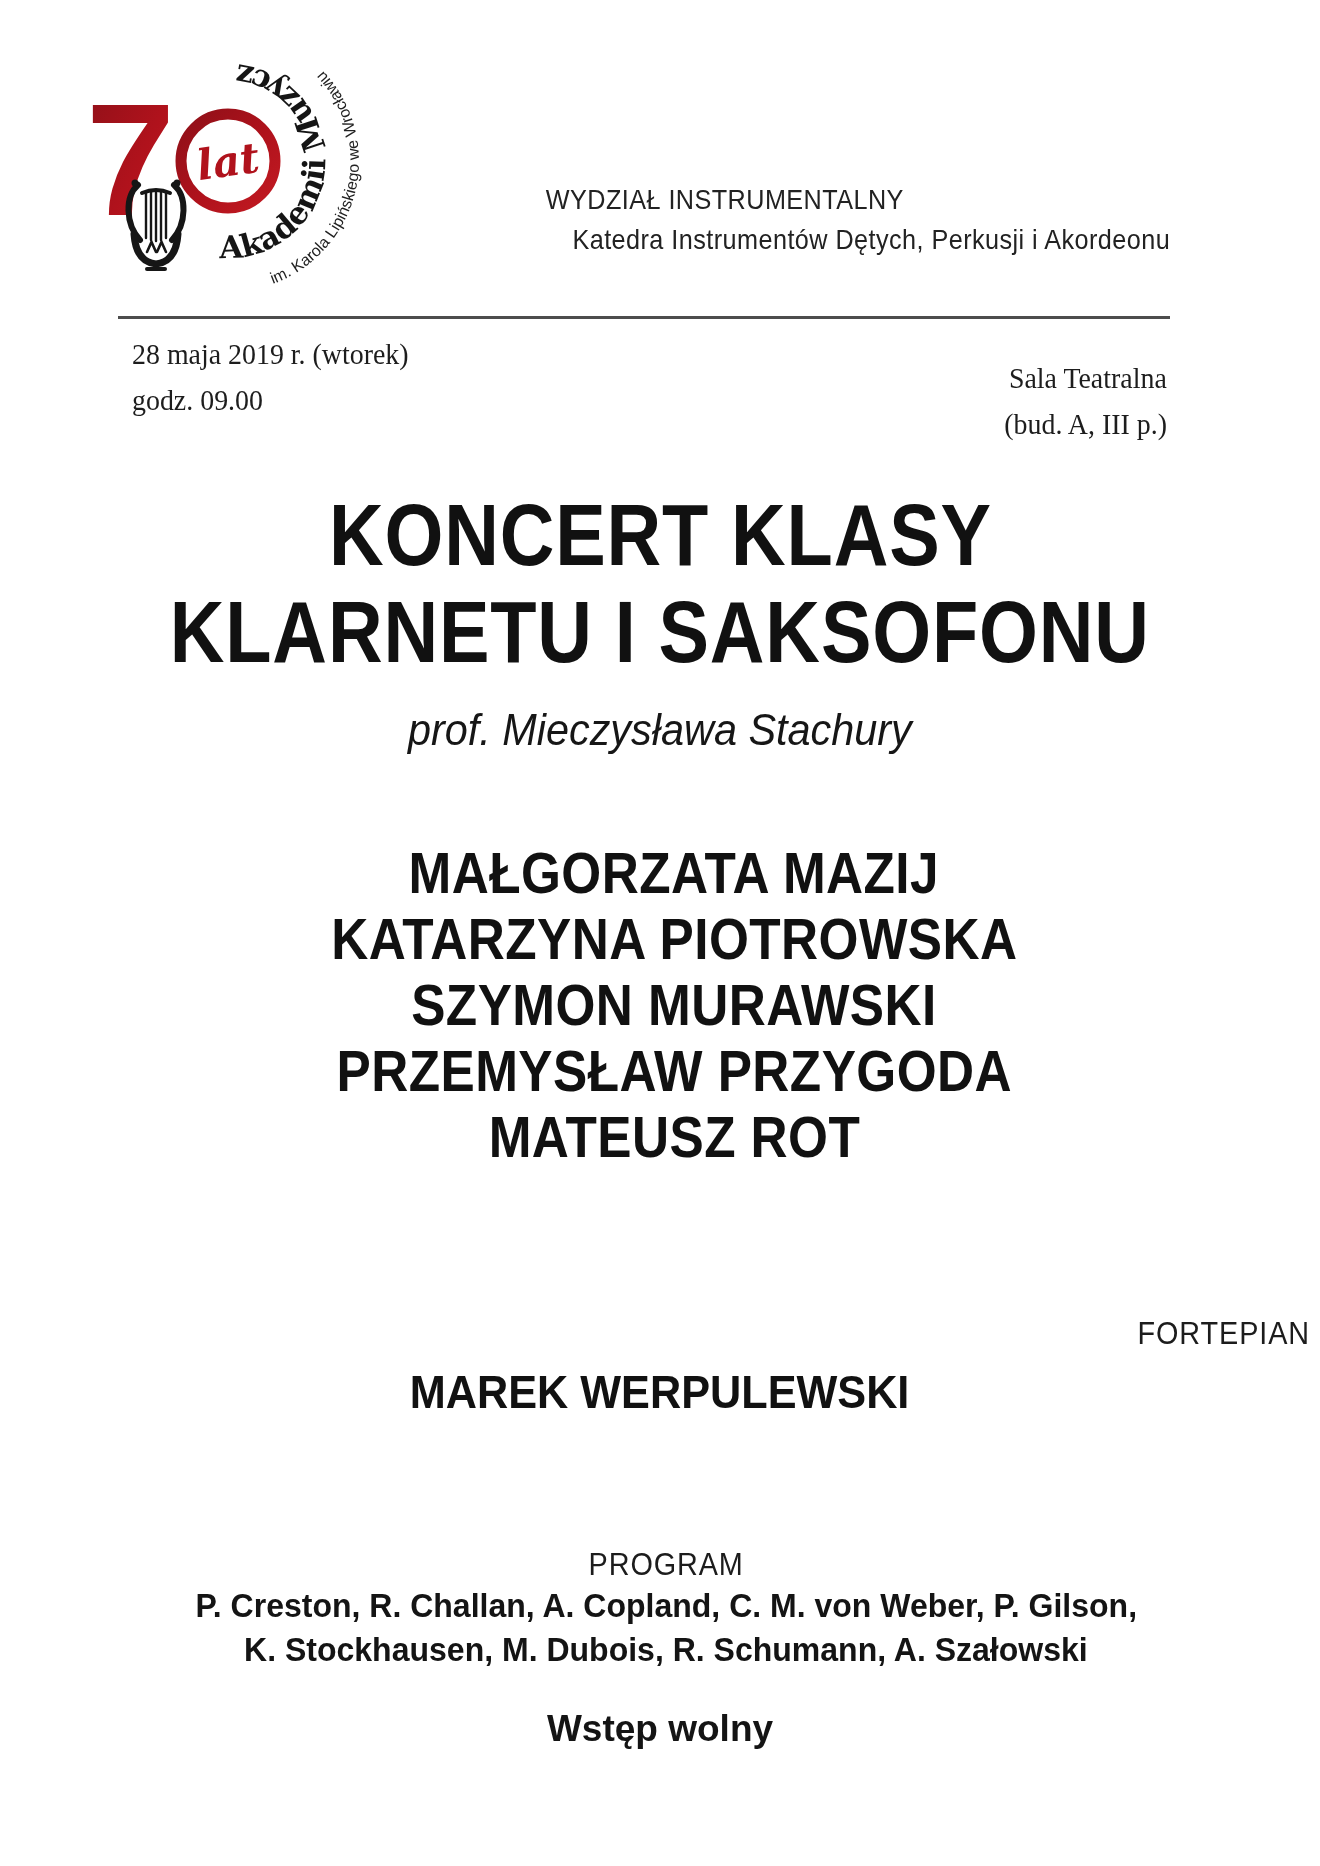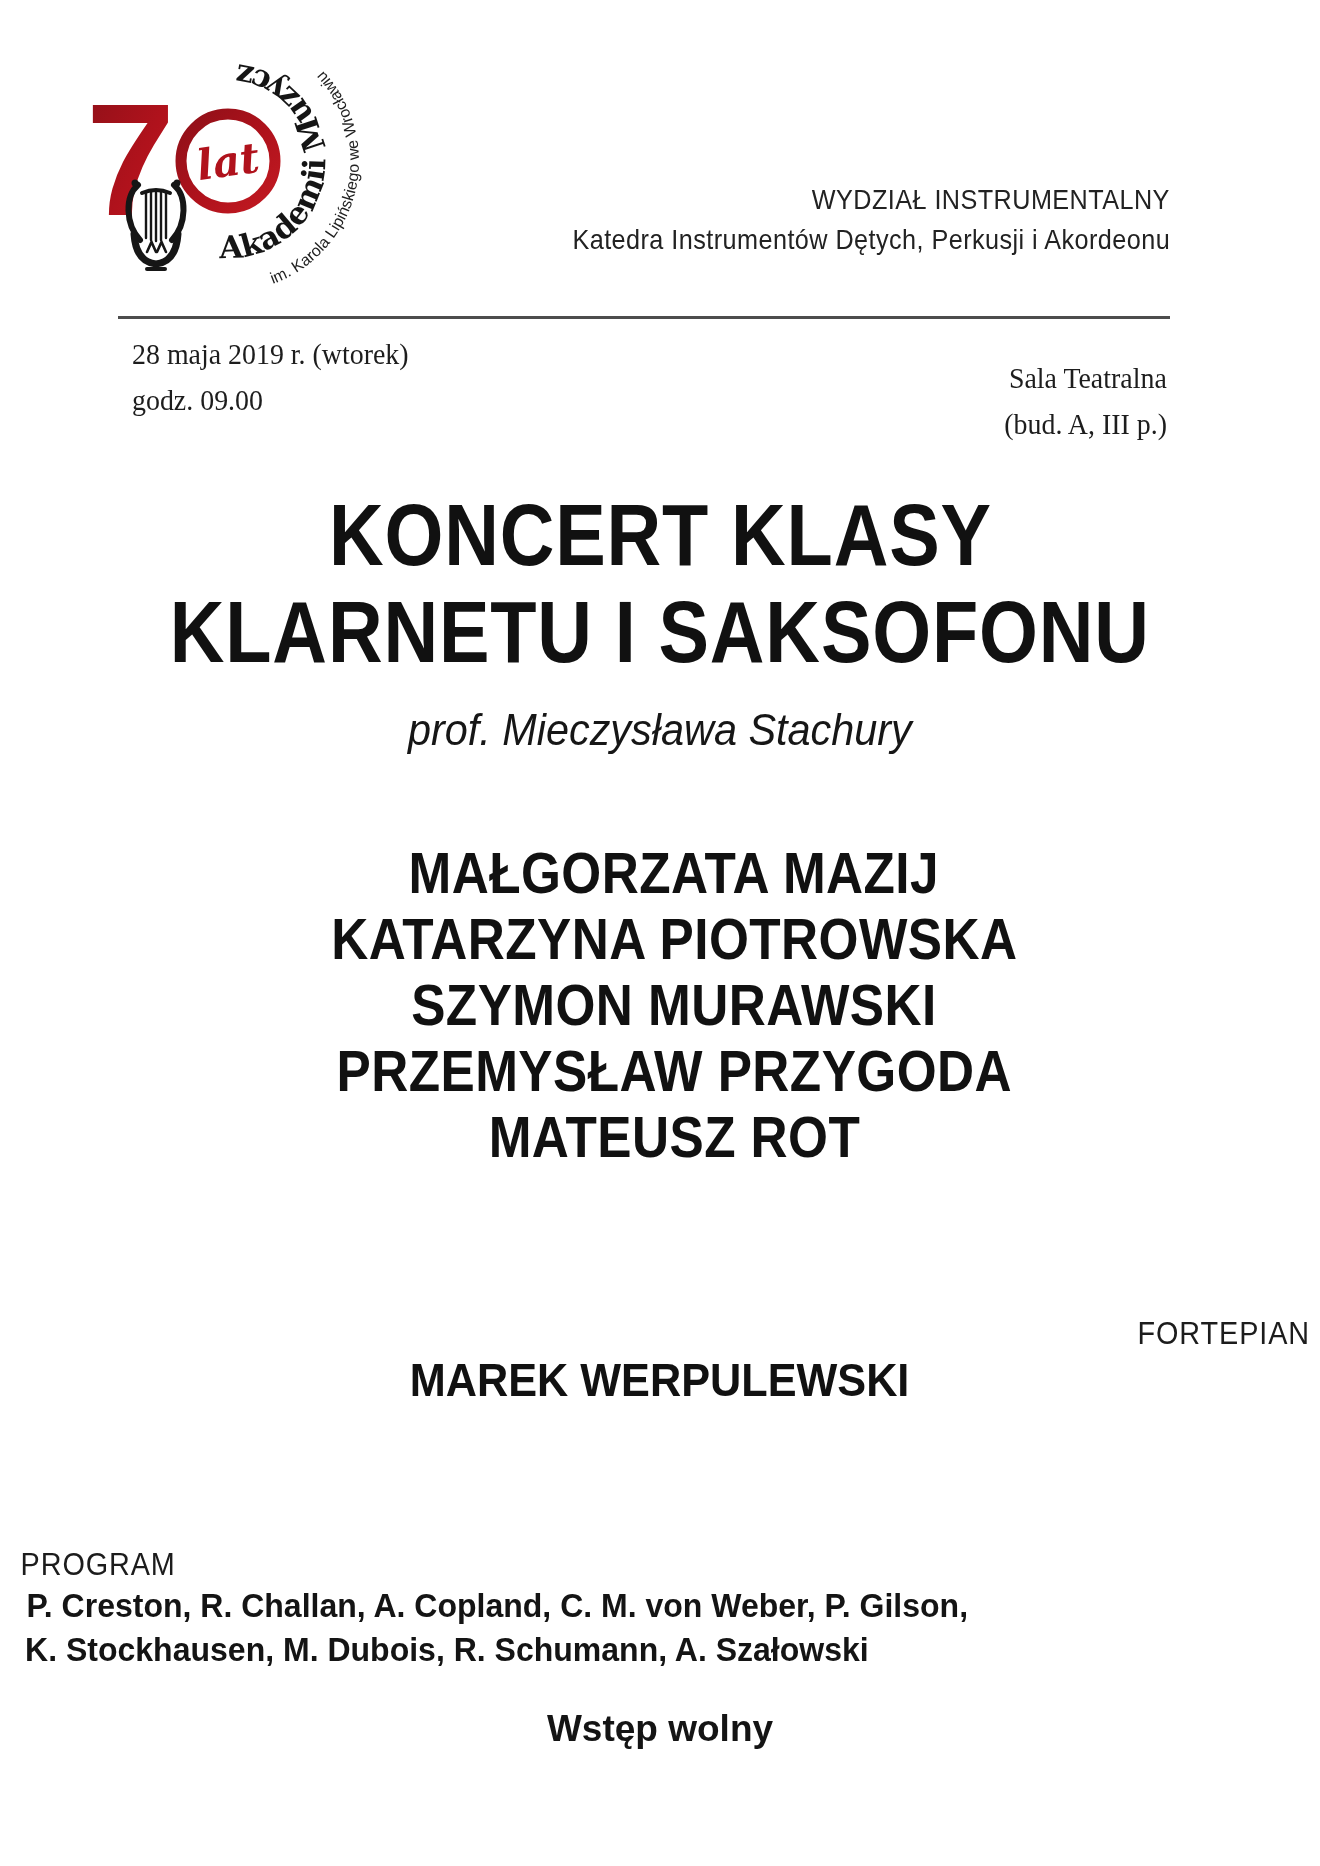--- a/index.html
+++ b/index.html
@@ -7,21 +7,21 @@
     position:relative;
     width:1320px;height:1866px;
     margin:0 auto;
     background:#ffffff;
     font-family:"Liberation Sans", sans-serif;
     color:#1a1a1a;
     overflow:hidden;
   }
   .abs{position:absolute;}
   
-  .header-right{right:150px;top:180px;text-align:right;line-height:40px;font-size:28px;color:#222;}
+  .header-right{right:150px;top:180px;line-height:40px;font-size:28px;color:#222;}
   .header-right .hline{display:block;}
   .header-right .cr{display:inline-block;transform:scaleX(0.9);transform-origin:100% 50%;letter-spacing:0.5px;}
   
   .rule{left:118px;top:316px;width:1052px;height:3px;background:#4d4d4d;}
   
   .info-left{left:132px;top:331px;font-size:30px;line-height:46px;color:#1d1d1d;}
   .info-left .cl{display:inline-block;transform:scaleX(0.93);transform-origin:0 50%;}
   .info-right{right:153px;top:331px;text-align:right;font-size:30px;line-height:46px;color:#1d1d1d;margin-top:24px;}
   .info-right .cr{display:inline-block;transform:scaleX(0.93);transform-origin:100% 50%;}
   .info-left div, .info-right div{white-space:nowrap;font-family:Liberation Serif, serif;}
@@ -31,24 +31,24 @@
   .subtitle{left:0;right:0;top:704px;text-align:center;font-style:italic;font-size:45px;color:#161616;}
   .subtitle .cl{display:inline-block;transform:scaleX(0.92);transform-origin:50% 50%;}
   
   .performers{left:0;right:0;top:840px;text-align:center;font-weight:700;font-size:57px;line-height:66px;color:#111;}
   .performers div{white-space:nowrap;margin-left:28px;}
   .performers .cl{display:inline-block;transform:scaleX(0.9);transform-origin:50% 50%;letter-spacing:0.5px;}
   
   .piano{left:0;right:0;top:1314px;text-align:center;}
   .piano .label{font-size:32px;line-height:38px;color:#1c1c1c;text-align:right;}
   .piano .label .cl{display:inline-block;transform:scaleX(0.9);transform-origin:50% 50%;letter-spacing:1px;}
-  .piano .name{font-size:47px;line-height:52px;font-weight:700;color:#111;margin-top:2px;}
+  .piano .name{font-size:47px;line-height:52px;font-weight:700;color:#111;margin-top:14px;}
   .piano .name .cl{display:inline-block;transform:scaleX(0.92);transform-origin:50% 50%;}
   
-  .program{left:0;right:0;top:1544px;text-align:left;padding-left:12px;}
+  .program{left:0;right:0;top:1544px;text-align:center;padding-left:12px;}
   .program .label{font-size:32px;line-height:40px;color:#1c1c1c;}
   .program .label .cl{display:inline-block;transform:scaleX(0.9);transform-origin:50% 50%;letter-spacing:1px;}
   .program .pline{font-size:33px;line-height:44px;font-weight:700;color:#141414;white-space:nowrap;}
   .program .pline .cl{display:inline-block;transform:scaleX(0.97);transform-origin:50% 50%;}
   
   .admission{left:0;right:0;top:1708px;text-align:center;font-size:37px;font-weight:700;color:#141414;}
   .logo-svg{left:68px;top:36px;}
 </style>
 </head>
 <body>

